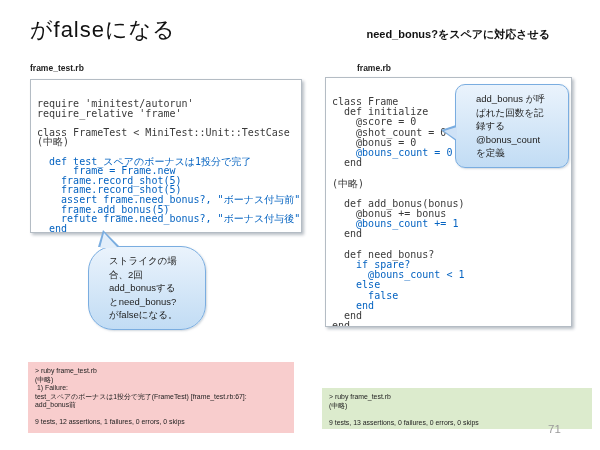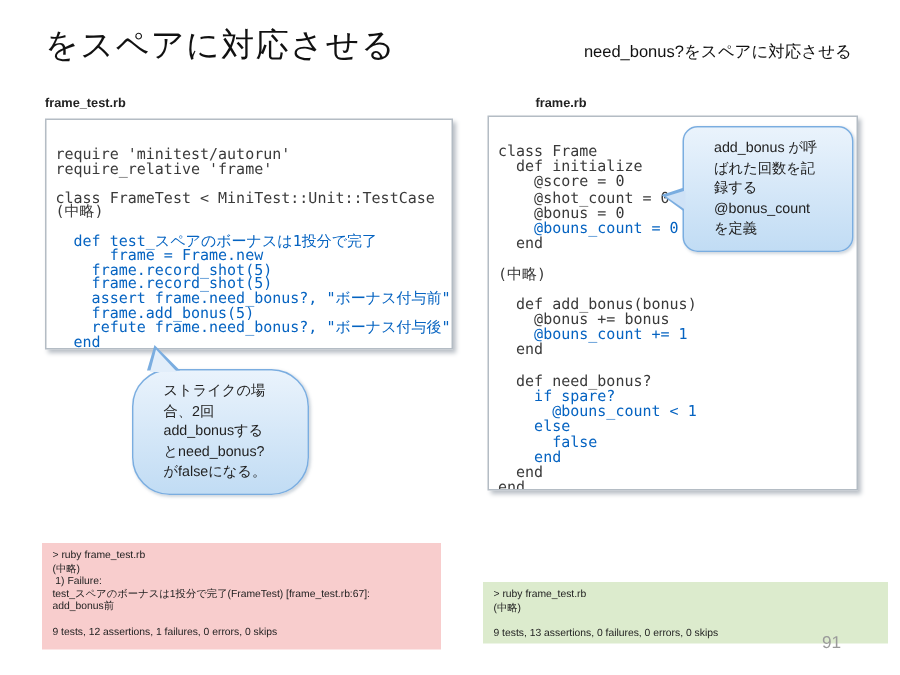--- a/index.html
+++ b/index.html
@@ -2,21 +2,21 @@
 <html><head>
 <meta charset="utf-8">
 <style>
   * { margin:0; padding:0; box-sizing:border-box; }
   html,body { width:600px; height:450px; }
   body {
     position:relative; background:#ffffff; overflow:hidden;
     font-family:"Liberation Sans", sans-serif; color:#1a1a1a;
   }
   .title { position:absolute; left:30px; top:15px; font-size:22px; letter-spacing:1px; color:#111; }
-  .subtitle { position:absolute; right:32px; top:27px; font-size:11px; color:#111; }
+  .subtitle { position:absolute; right:50px; top:27px; font-size:11px; color:#111;font-weight:bold; }
   .file-label { position:absolute; font-size:8.5px; font-weight:bold; color:#222;text-align:center; }
   .lbl-left { left:30px; top:63px; }
   .lbl-right { left:325px; top:63px;margin-left:32px; }
 
   .code-panel {
     position:absolute; background:#fff;
     border:1px solid #b4bcc4; box-shadow:2px 2px 3px #b9bfc6;
     font-family:"DejaVu Sans Mono", monospace; font-size:10px; color:#3a3a3a;
     padding:19px 6px; white-space:pre; overflow:hidden;
   }
@@ -47,21 +47,21 @@
     padding:5px 7px; white-space:pre; overflow:hidden;
   }
   .terminal-fail { left:28px;  top:362px; width:266px; height:71px; background:#f8cdcd; }
   .terminal-pass { left:322px; top:388px; width:270px; height:41px; background:#dcebcd; }
 
   .page-number { position:absolute; left:548px; top:423px; font-size:11.5px; color:#9a9a9a; }
 </style>
 </head>
 <body>
 
-<div class="title">をスペアに対応させる</div>
+<div class="title">がfalseになる</div>
 <div class="subtitle">need_bonus?をスペアに対応させる</div>
 
 <div class="file-label lbl-left">frame_test.rb</div>
 <div class="code-panel panel-left"><div class="line">require 'minitest/autorun'</div><div class="line">require_relative 'frame'</div><div class="line">&nbsp;</div><div class="line">class FrameTest &lt; MiniTest::Unit::TestCase</div><div class="line">(中略)</div><div class="line">&nbsp;</div><div class="line hl">  def test_スペアのボーナスは1投分で完了</div><div class="line hl">      frame = Frame.new</div><div class="line hl">    frame.record_shot(5)</div><div class="line hl">    frame.record_shot(5)</div><div class="line hl">    assert frame.need_bonus?, "ボーナス付与前"</div><div class="line hl">    frame.add_bonus(5)</div><div class="line hl">    refute frame.need_bonus?, "ボーナス付与後"</div><div class="line hl">  end</div><div class="line">end</div></div>
 
 <div class="file-label lbl-right">frame.rb</div>
 <div class="code-panel panel-right"><div class="line">class Frame</div><div class="line">  def initialize</div><div class="line">    @score = 0</div><div class="line">    @shot_count = 0</div><div class="line">    @bonus = 0</div><div class="line hl">    @bouns_count = 0</div><div class="line">  end</div><div class="line">&nbsp;</div><div class="line">(中略)</div><div class="line">&nbsp;</div><div class="line">  def add_bonus(bonus)</div><div class="line">    @bonus += bonus</div><div class="line hl">    @bouns_count += 1</div><div class="line">  end</div><div class="line">&nbsp;</div><div class="line">  def need_bonus?</div><div class="line hl">    if spare?</div><div class="line hl">      @bouns_count &lt; 1</div><div class="line hl">    else</div><div class="line hl">      false</div><div class="line hl">    end</div><div class="line">  end</div><div class="line">end</div></div>
 
 <div class="bubble bubble-right">
   <span class="tail tail-left-outer"></span>
@@ -71,13 +71,13 @@
 
 <div class="bubble bubble-left">
   <span class="tail tail-up-outer"></span>
   <span class="tail tail-up-inner"></span>
   <span>ストライクの場合、2回add_bonusするとneed_bonus?がfalseになる。</span>
 </div>
 
 <div class="terminal terminal-fail"><div class="line">&gt; ruby frame_test.rb</div><div class="line">(中略)</div><div class="line"> 1) Failure:</div><div class="line">test_スペアのボーナスは1投分で完了(FrameTest) [frame_test.rb:67]:</div><div class="line">add_bonus前</div><div class="line">&nbsp;</div><div class="line">9 tests, 12 assertions, 1 failures, 0 errors, 0 skips</div></div>
 <div class="terminal terminal-pass"><div class="line">&gt; ruby frame_test.rb</div><div class="line">(中略)</div><div class="line">&nbsp;</div><div class="line">9 tests, 13 assertions, 0 failures, 0 errors, 0 skips</div></div>
 
-<div class="page-number">91</div>
+<div class="page-number">71</div>
 
 </body></html>

